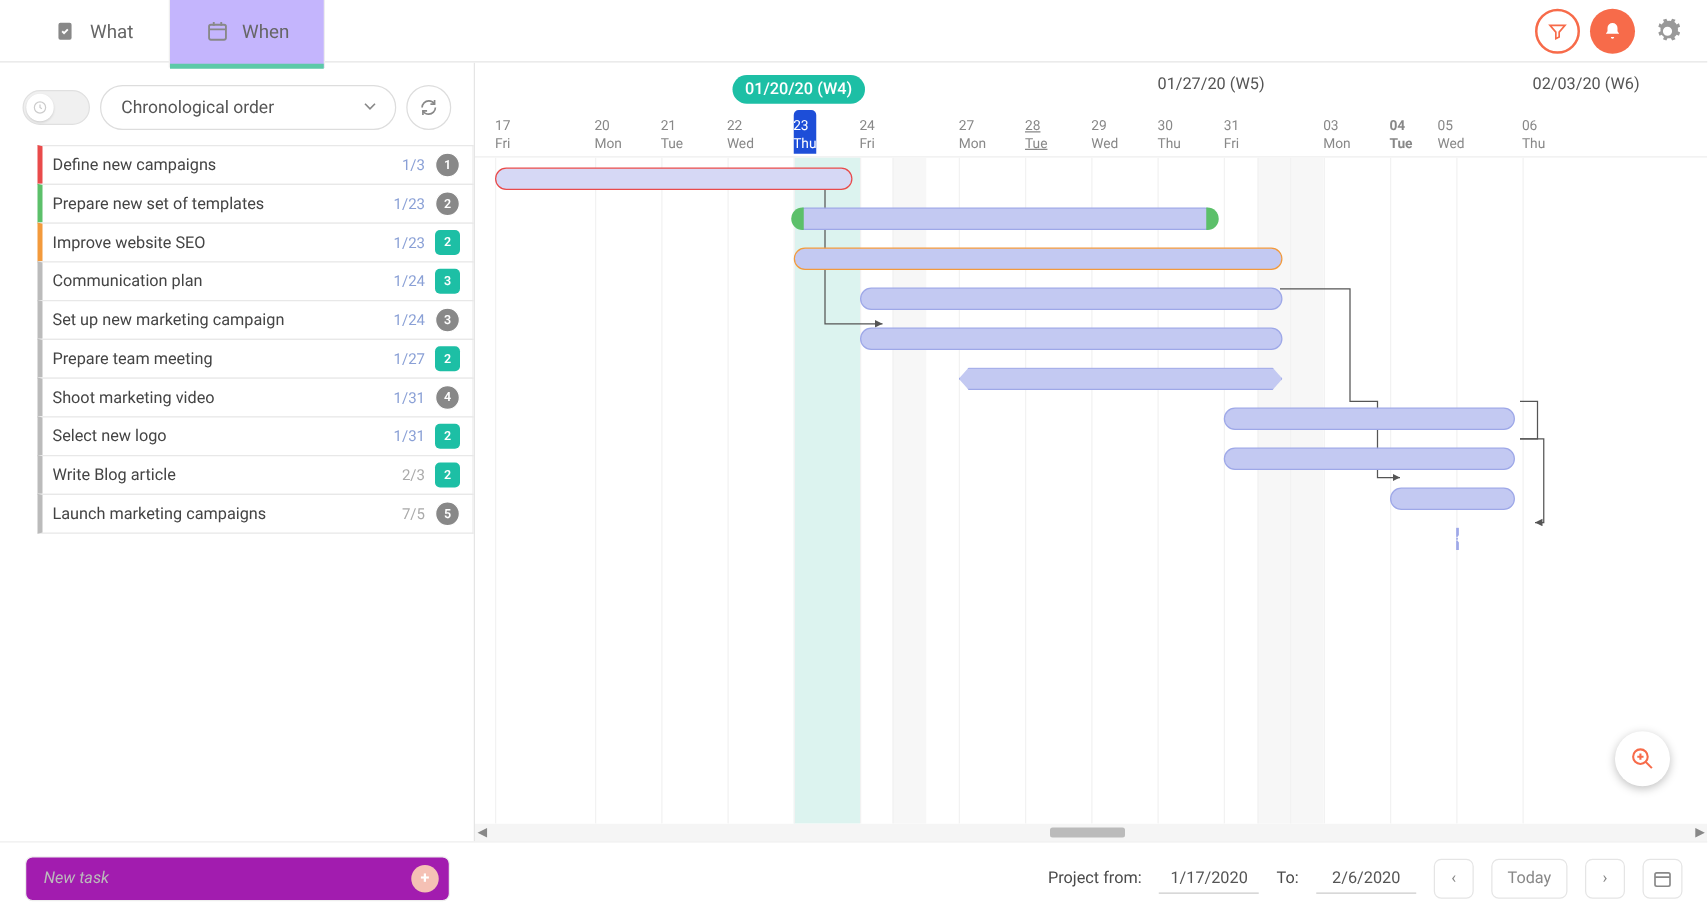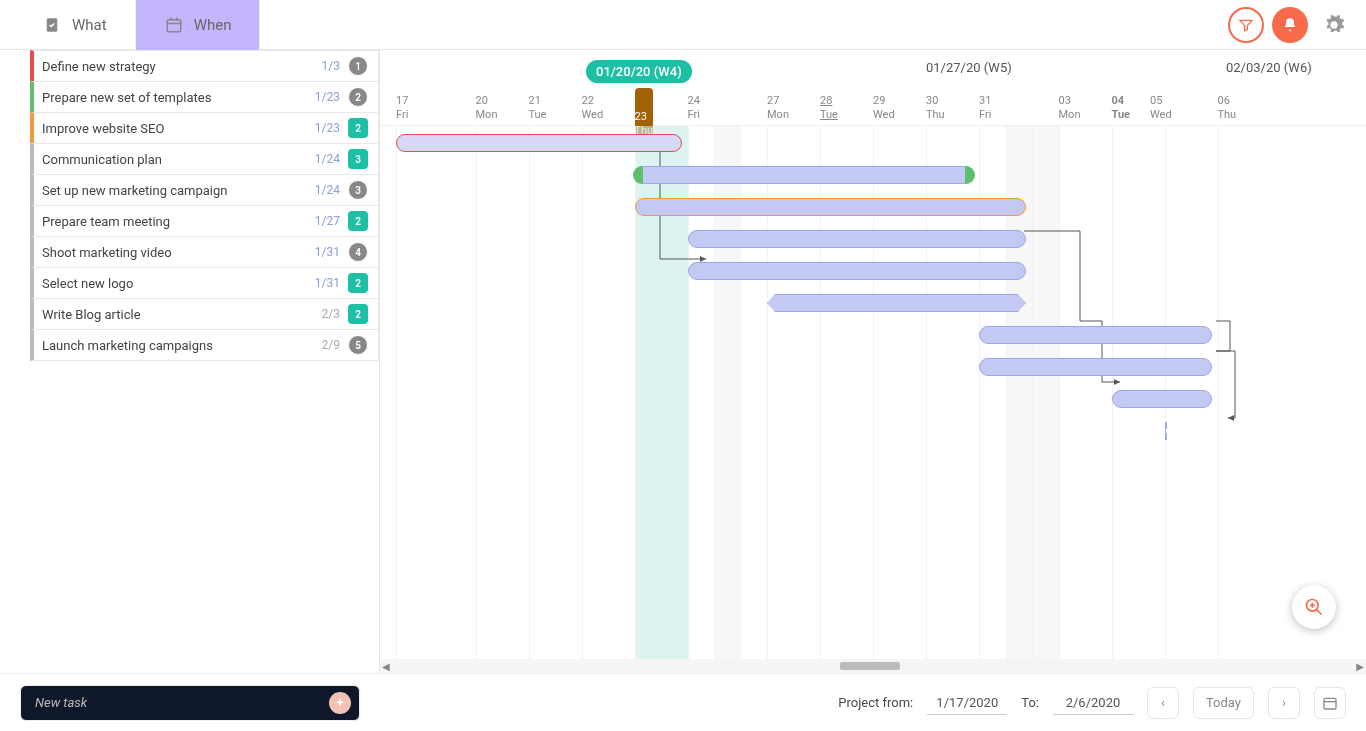--- a/index.html
+++ b/index.html
@@ -34,38 +34,38 @@
 .task-row[data-color="red"]{border-left-color:#e94b4b}
 .task-row[data-color="green"]{border-left-color:#5cc06a}
 .task-row[data-color="orange"]{border-left-color:#f39a3c}
 .task-row[data-color="grey"]{border-left-color:#bbb}
 .right{flex:1;display:flex;flex-direction:column;position:relative;overflow:hidden}
 .weekbar{display:flex;height:30px;position:relative;margin-top:10px}
 .weeklabel{position:absolute;top:0;font-size:13px;color:#555}
 .week-pill{position:absolute;background:#1dbfa5;color:#fff;font-size:13px;padding:4px 10px;border-radius:14px;font-weight:500}
 .dayhead{display:flex;height:36px;border-bottom:1px solid #eee}
 .daycol{flex:0 0 53px;font-size:11px;color:#888;padding-top:4px;line-height:1.3}
-.daycol.today{background:#a16207;color:#fff;border-radius:4px 4px 0 0;margin-top:-2px;padding-top:22px}
+.daycol.today{background:#1d4ed8;color:#fff;border-radius:4px 4px 0 0;margin-top:-2px;padding-top:6px}
 .gantt{flex:1;position:relative;overflow:hidden}
 .gridcol{position:absolute;top:0;bottom:0;width:53px;border-left:1px solid #f2f2f2}
 .gridcol.weekend{background:#f7f7f7}
 .today-stripe{position:absolute;top:0;bottom:0;width:53px;background:#c5ebe4;opacity:.6}
 .bar{position:absolute;height:18px;border-radius:9px;background:#c3c9f2;border:1px solid #9ea8e8}
 .bar.red{border-color:#e94b4b;background:#d6d8f5}
 .bar.green-end::after{content:"";position:absolute;right:-3px;top:-1px;bottom:-1px;width:10px;background:#5cc06a;border-radius:0 9px 9px 0}
 .bar.green-start::before{content:"";position:absolute;left:-3px;top:-1px;bottom:-1px;width:10px;background:#5cc06a;border-radius:9px 0 0 9px}
 .bar.orange{border-color:#f39a3c}
 .bar.hex{border-radius:0;clip-path:polygon(8px 0,calc(100% - 8px) 0,100% 50%,calc(100% - 8px) 100%,8px 100%,0 50%)}
 svg.deps{position:absolute;top:0;left:0;width:100%;height:100%;pointer-events:none}
 .zoom-fab{position:absolute;right:30px;bottom:30px;width:44px;height:44px;border-radius:50%;background:#fff;box-shadow:0 2px 8px rgba(0,0,0,.25);display:flex;align-items:center;justify-content:center;color:#f76b4a;cursor:pointer}
 .hscroll{height:14px;background:#f5f5f5;display:flex;align-items:center;position:relative}
 .hscroll-thumb{position:absolute;height:8px;background:#bbb;border-radius:2px}
 .scroll-arrow{position:absolute;font-size:10px;color:#888;cursor:pointer}
 .footer{display:flex;align-items:center;height:58px;padding:0 20px;gap:14px;border-top:1px solid #eee}
-.newtask{width:340px;height:36px;border:1px solid #eee;border-radius:6px;display:flex;align-items:center;padding:0 8px 0 14px;color:#bbb;font-style:italic;background:#0f172a}
+.newtask{width:340px;height:36px;border:1px solid #eee;border-radius:6px;display:flex;align-items:center;padding:0 8px 0 14px;color:#bbb;font-style:italic;background:#a21caf}
 .newtask .plus{margin-left:auto;width:22px;height:22px;border-radius:50%;background:#f5c1b5;color:#fff;display:flex;align-items:center;justify-content:center;font-style:normal;font-weight:700}
 .footer-spacer{flex:1}
 .date-input{border:none;border-bottom:1px solid #ccc;padding:4px 2px;font-size:13px;color:#555;width:80px;text-align:center;background:transparent}
 .nav-btn{width:32px;height:32px;border:1px solid #e5e5e5;border-radius:6px;display:flex;align-items:center;justify-content:center;cursor:pointer;color:#888;font-size:13px}
 .nav-btn.wide{width:auto;padding:0 12px}
 </style>
 </head>
 <body>
 
 <div class="app">
@@ -103,23 +103,47 @@
     </div>
     <div class="top-icon gear">
       <svg width="22" height="22" viewBox="0 0 24 24" fill="currentColor">
           <path d="M12 8a4 4 0 100 8 4 4 0 000-8zm9 4l2 1-1 3-2-1a8 8 0 01-2 2l1 2-3 1-1-2a8 8 0 01-3 0l-1 2-3-1 1-2a8 8 0 01-2-2l-2 1-1-3 2-1a8 8 0 010-3l-2-1 1-3 2 1a8 8 0 012-2l-1-2 3-1 1 2a8 8 0 013 0l1-2 3 1-1 2a8 8 0 012 2l2-1 1 3-2 1a8 8 0 010 3z"></path>
         </svg>
     </div>
   </div>
 
   <div class="main">
     <div class="left">
+      <div class="controls">
+        <div class="toggle-pill">
+          <div class="toggle-knob">
+            <svg width="12" height="12" viewBox="0 0 24 24" fill="none" stroke="currentColor" stroke-width="2">
+                <circle cx="12" cy="12" r="9"></circle>
+                <path d="M12 7v5l3 2"></path>
+              </svg>
+          </div>
+        </div>
+        <div class="sort-select">
+          <span>Chronological order</span>
+          <span class="chev">
+            <svg width="16" height="16" viewBox="0 0 24 24" fill="none" stroke="currentColor" stroke-width="2">
+                <path d="M6 9l6 6 6-6"></path>
+              </svg>
+          </span>
+        </div>
+        <div class="refresh-btn">
+          <svg width="16" height="16" viewBox="0 0 24 24" fill="none" stroke="currentColor" stroke-width="2">
+              <path d="M4 12a8 8 0 018-8 8 8 0 017 4M20 12a8 8 0 01-8 8 8 8 0 01-7-4"></path>
+              <path d="M19 3v5h-5M5 21v-5h5"></path>
+            </svg>
+        </div>
+      </div>
       <div class="tasklist" id="tasklist">
           <div class="task-row" data-color="red">
-            <span class="name">Define new strategy</span>
+            <span class="name">Define new campaigns</span>
             <span class="date">1/3</span>
             <span class="assignee person">1</span>
           </div>
           <div class="task-row" data-color="green">
             <span class="name">Prepare new set of templates</span>
             <span class="date">1/23</span>
             <span class="assignee person">2</span>
           </div>
           <div class="task-row" data-color="orange">
             <span class="name">Improve website SEO</span>
@@ -151,21 +175,21 @@
             <span class="date">1/31</span>
             <span class="assignee badge">2</span>
           </div>
           <div class="task-row" data-color="grey">
             <span class="name">Write Blog article</span>
             <span class="dategrey">2/3</span>
             <span class="assignee badge">2</span>
           </div>
           <div class="task-row" data-color="grey">
             <span class="name">Launch marketing campaigns</span>
-            <span class="dategrey">2/9</span>
+            <span class="dategrey">7/5</span>
             <span class="assignee person">5</span>
           </div>
         </div>
     </div>
 
     <div class="right">
       <div class="weekbar">
         <div class="week-pill" style="left:206px">01/20/20 (W4)</div>
         <div class="weeklabel" style="left:546px">01/27/20 (W5)</div>
         <div class="weeklabel" style="left:846px">02/03/20 (W6)</div>

